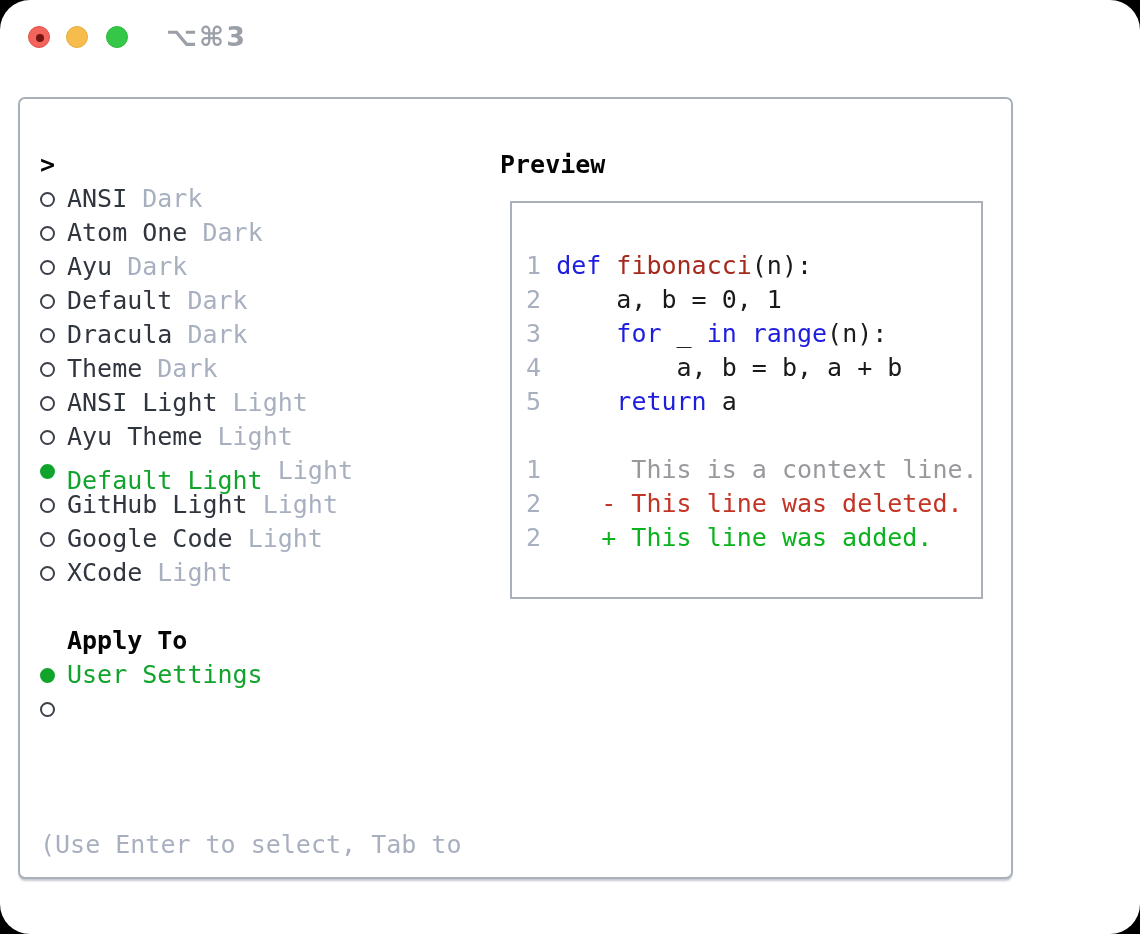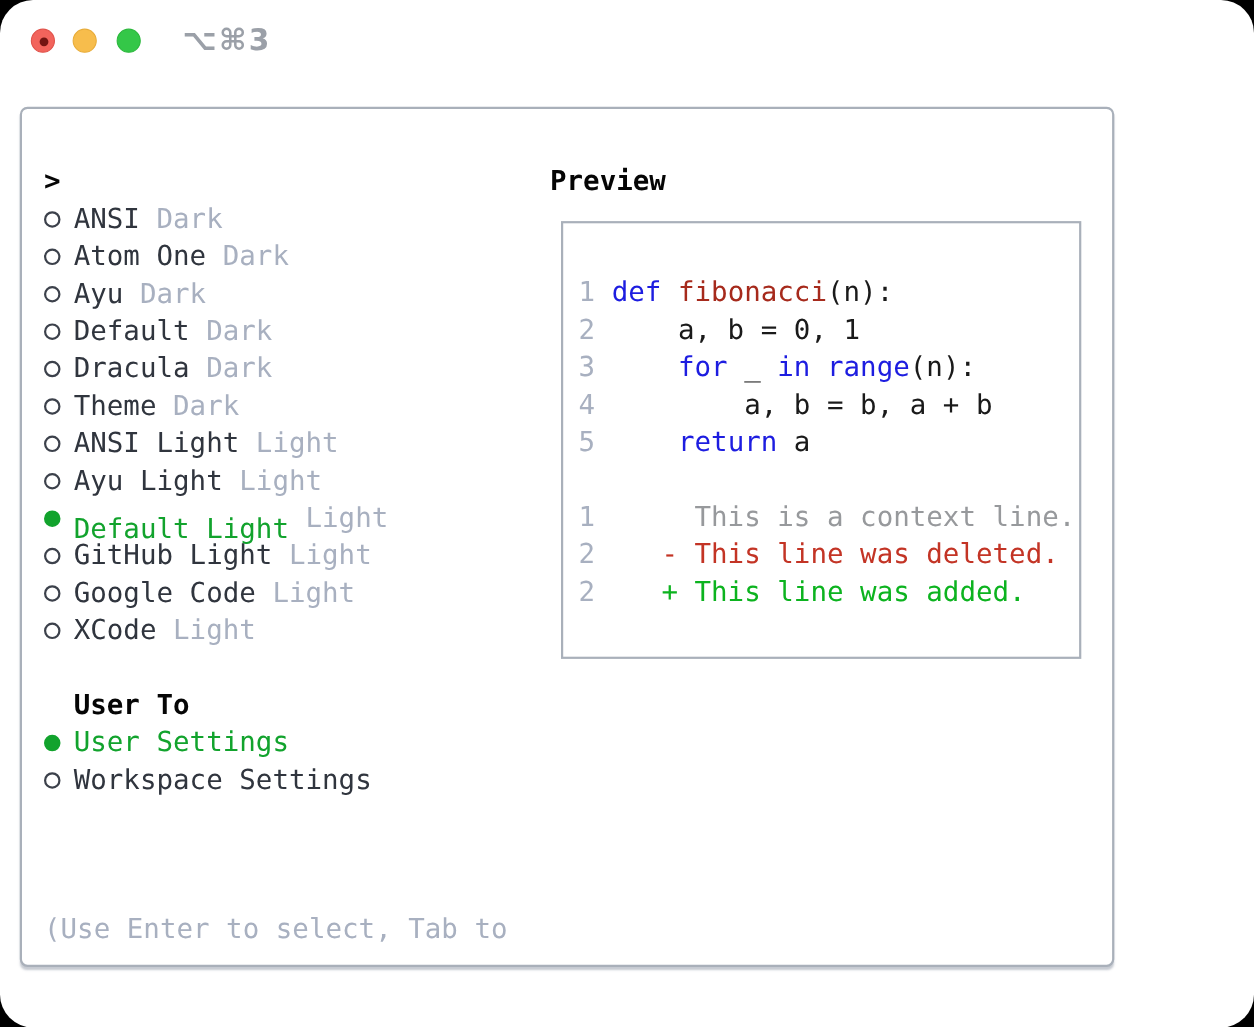--- a/index.html
+++ b/index.html
@@ -95,36 +95,36 @@
       </div>
 
       <div id="theme-list">
           <div class="row"><span class="mk"><span class="circle"></span></span><span class="theme-name">ANSI</span><span class="theme-tag"> Dark</span></div>
           <div class="row"><span class="mk"><span class="circle"></span></span><span class="theme-name">Atom One</span><span class="theme-tag"> Dark</span></div>
           <div class="row"><span class="mk"><span class="circle"></span></span><span class="theme-name">Ayu</span><span class="theme-tag"> Dark</span></div>
           <div class="row"><span class="mk"><span class="circle"></span></span><span class="theme-name">Default</span><span class="theme-tag"> Dark</span></div>
           <div class="row"><span class="mk"><span class="circle"></span></span><span class="theme-name">Dracula</span><span class="theme-tag"> Dark</span></div>
           <div class="row"><span class="mk"><span class="circle"></span></span><span class="theme-name">Theme</span><span class="theme-tag"> Dark</span></div>
           <div class="row"><span class="mk"><span class="circle"></span></span><span class="theme-name">ANSI Light</span><span class="theme-tag"> Light</span></div>
-          <div class="row"><span class="mk"><span class="circle"></span></span><span class="theme-name">Ayu Light</span><span class="theme-tag"> Light</span></div>
+          <div class="row"><span class="mk"><span class="circle"></span></span><span class="theme-name">Ayu Theme</span><span class="theme-tag"> Light</span></div>
           <div class="row"><span class="mk"><span class="circle filled"></span></span><span class="theme-name selected">Default Light</span><span class="theme-tag"> Light</span></div>
           <div class="row"><span class="mk"><span class="circle"></span></span><span class="theme-name">GitHub Light</span><span class="theme-tag"> Light</span></div>
           <div class="row"><span class="mk"><span class="circle"></span></span><span class="theme-name">Google Code</span><span class="theme-tag"> Light</span></div>
           <div class="row"><span class="mk"><span class="circle"></span></span><span class="theme-name">XCode</span><span class="theme-tag"> Light</span></div>
         </div>
 
       <div class="row blank"></div>
 
       <div class="row">
-        <span class="mk"> </span><span class="hdr">User To</span>
+        <span class="mk"> </span><span class="hdr">Apply To</span>
       </div>
 
       <div id="apply-list">
           <div class="row"><span class="mk"><span class="circle filled"></span></span><span class="opt-label selected">User Settings</span></div>
-          <div class="row"><span class="mk"><span class="circle"></span></span><span class="opt-label">Workspace Settings</span></div>
+          <div class="row"><span class="mk"><span class="circle"></span></span></div>
         </div>
 
       <div class="hint">
         <div>(Use Enter to select, Tab to</div>
         <div>change focus)</div>
       </div>
     </div>
 
     <div class="preview-title">Preview</div>
 

